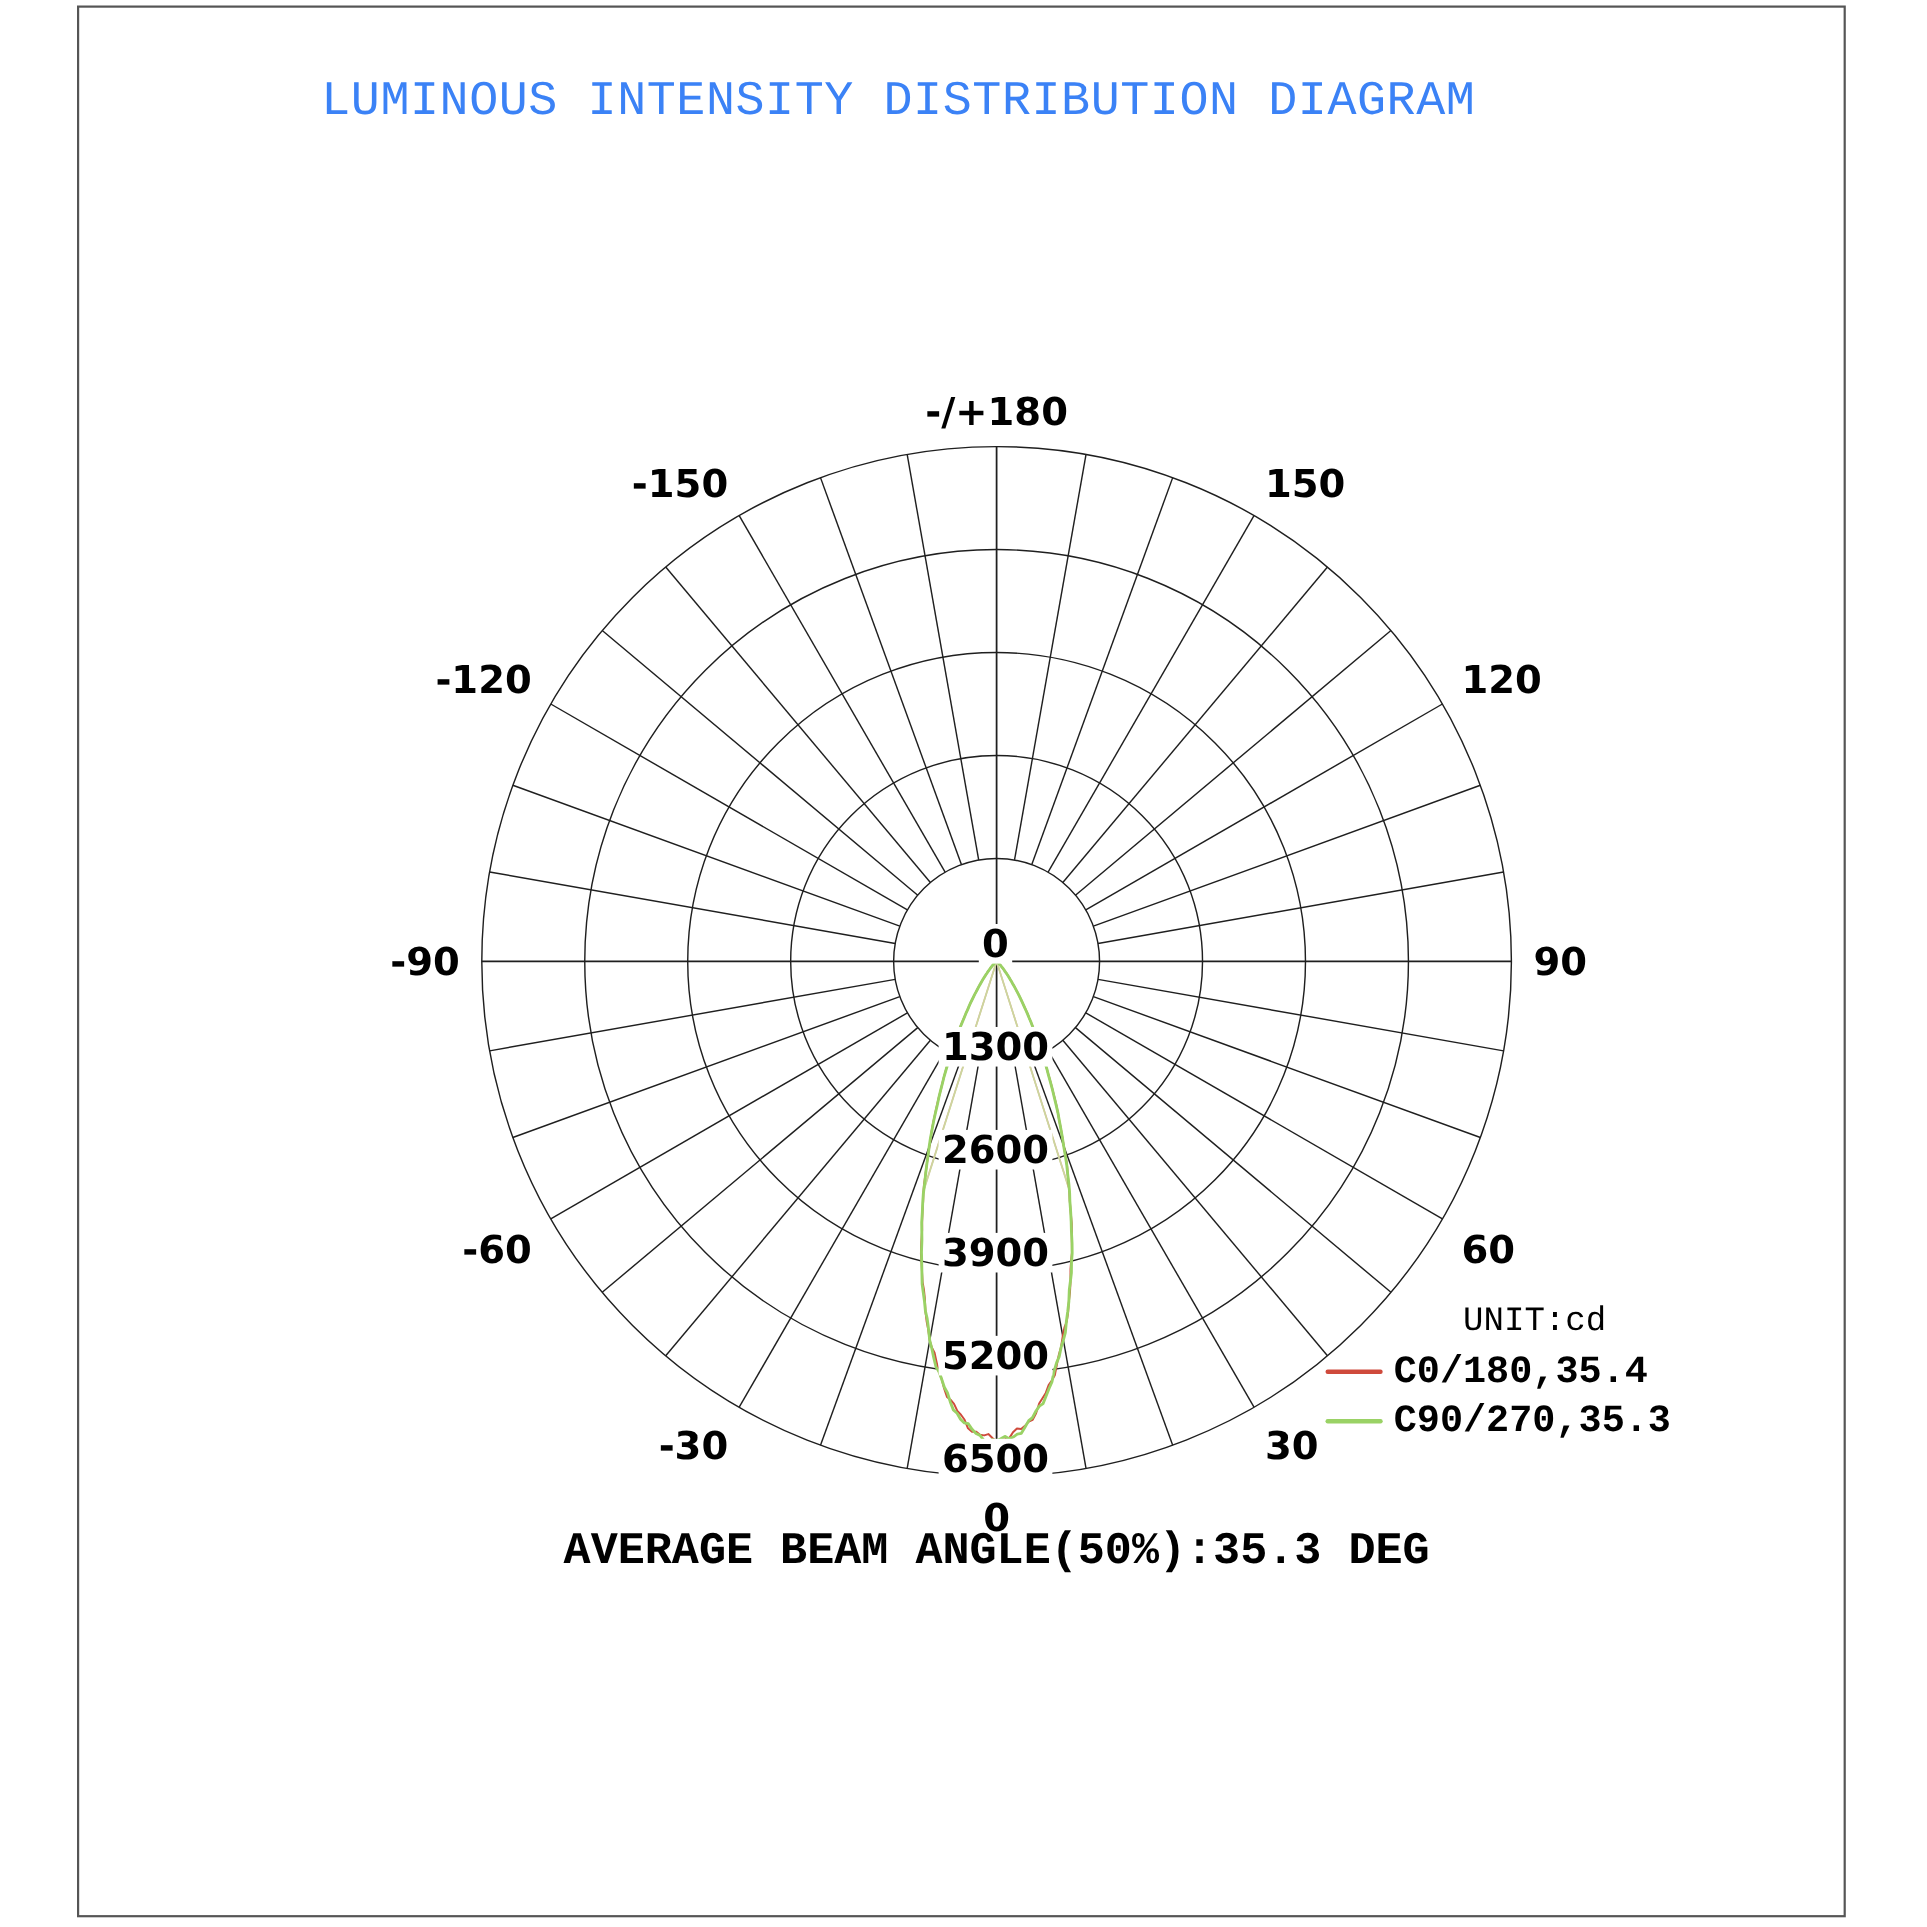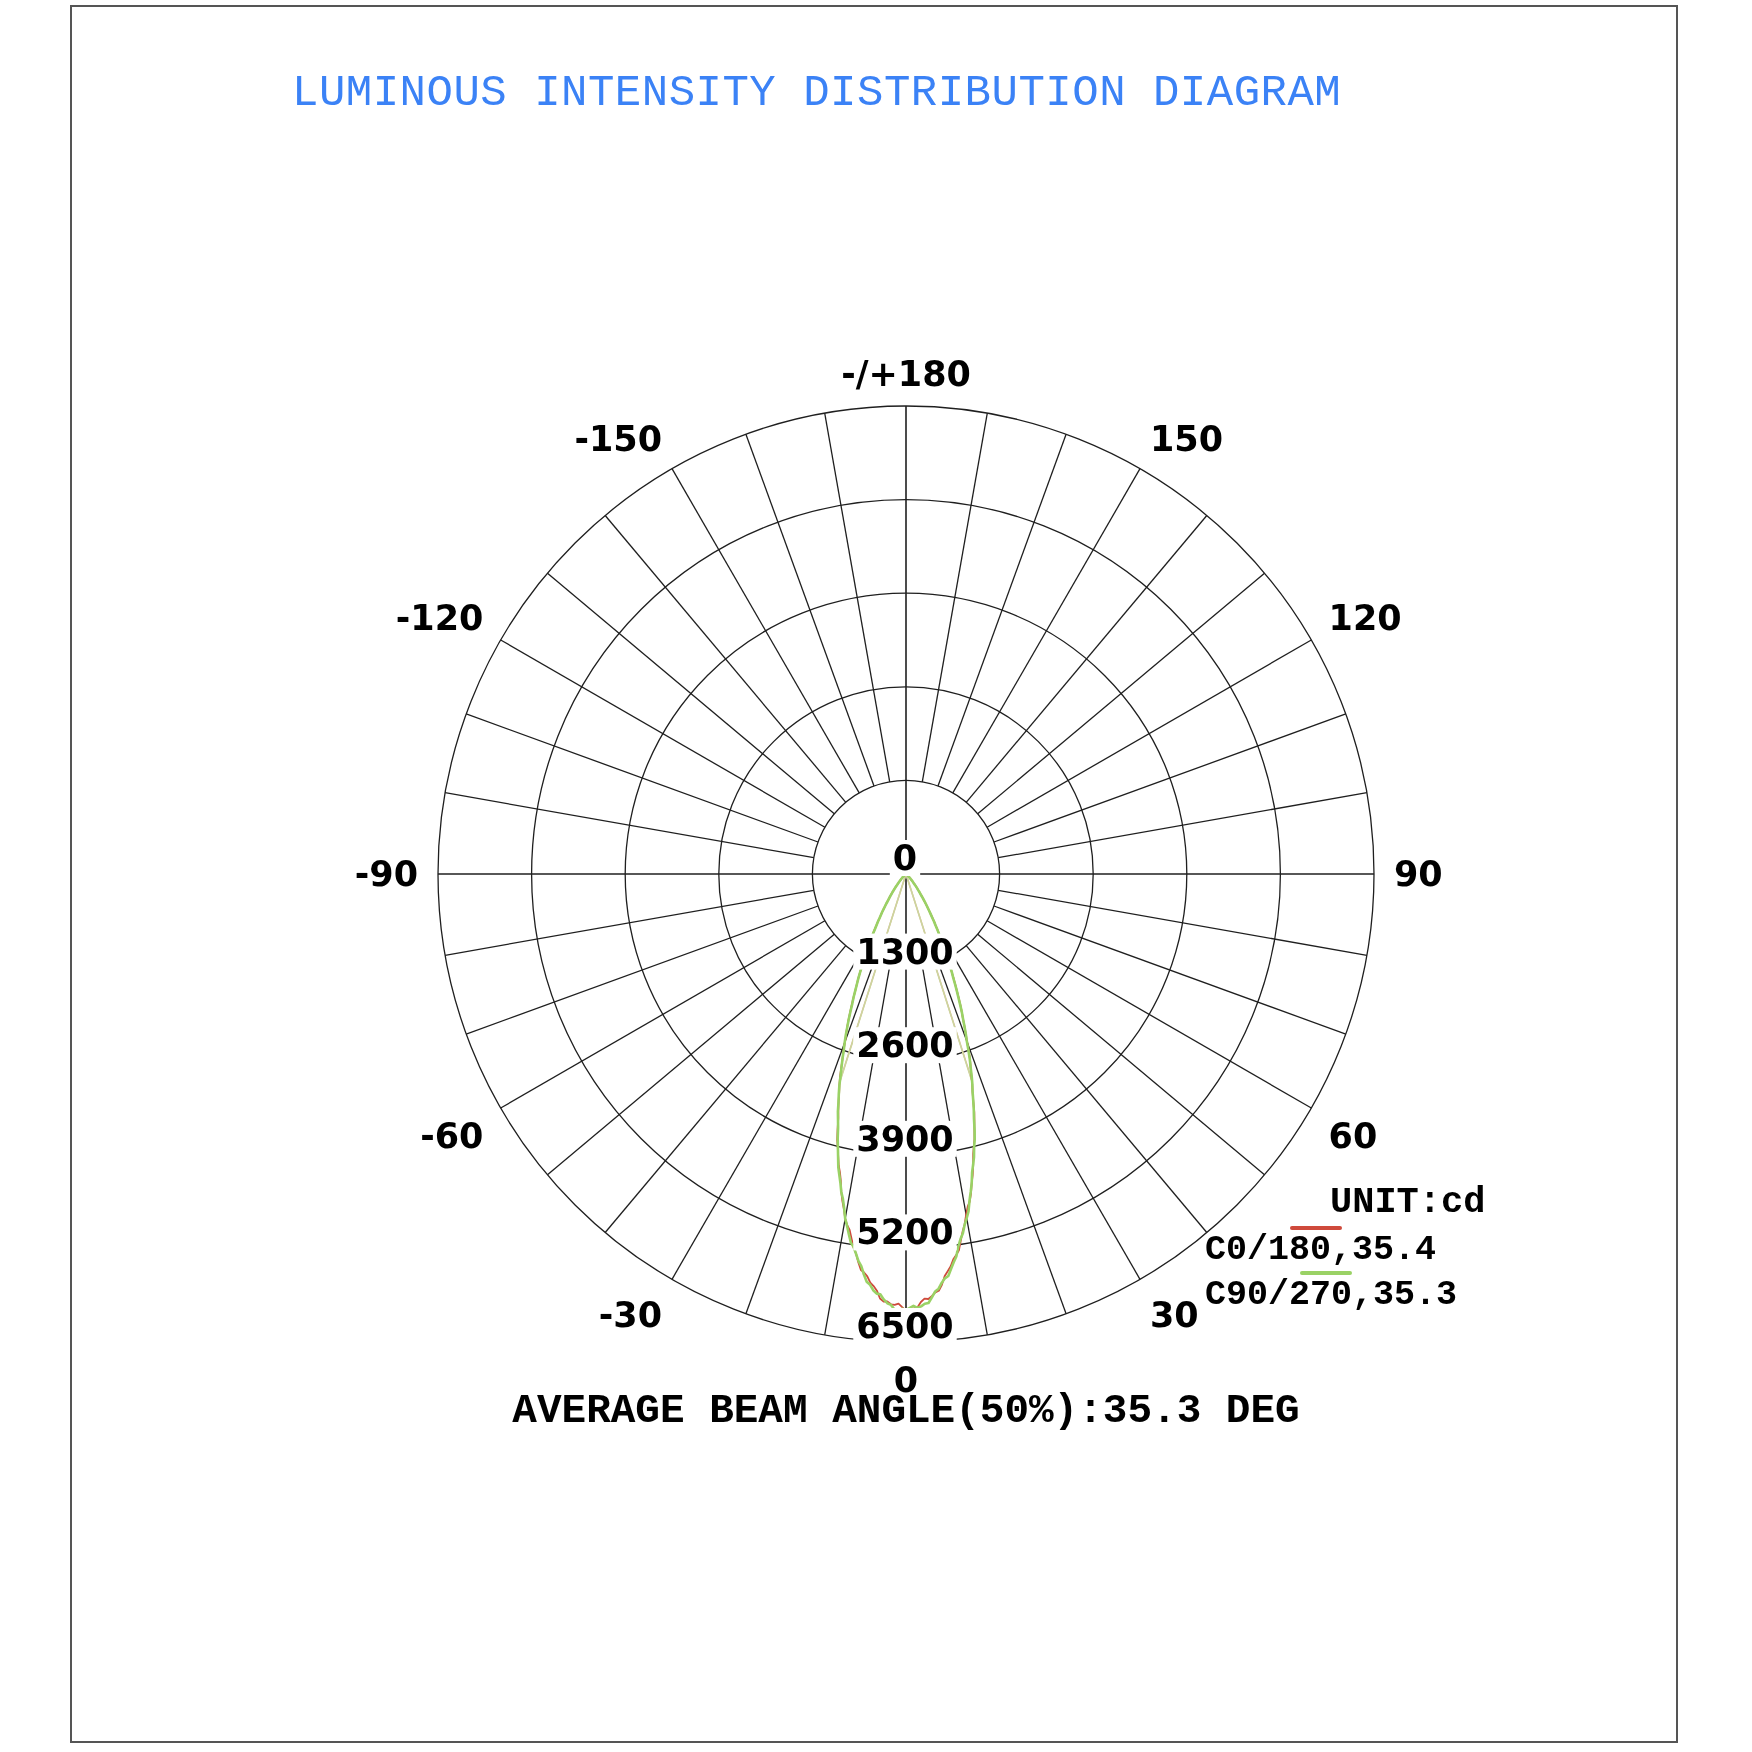--- a/index.html
+++ b/index.html
@@ -6,23 +6,23 @@
   body{width:1752px;height:1752px;position:relative;overflow:hidden;
        font-family:"Liberation Mono",monospace;}
   .frame{position:absolute;left:70px;top:5px;width:1604px;height:1734px;
          border:2px solid #555;background:#ffffff;}
   #chart-svg{position:absolute;left:0;top:0;width:1752px;height:1752px;}
   .title{position:absolute;left:292px;top:68px;font-size:44px;font-weight:normal;
          color:#3b82f6;white-space:nowrap;letter-spacing:0.5px;}
   .caption{position:absolute;left:6px;top:1388px;width:1800px;text-align:center;
          font-size:41px;font-weight:bold;color:#000;white-space:nowrap;}
   .legend-unit{position:absolute;left:1330px;top:1180px;height:44px;line-height:44px;
-         font-size:37px;font-weight:bold;color:#000;white-space:nowrap;}
+         font-size:31px;font-weight:normal;color:#000;white-space:nowrap;}
   .legend-row{position:absolute;left:1205px;height:42px;display:flex;
-         align-items:center;flex-direction:column;}
+         align-items:center;}
   .legend-row.row-0{top:1226px;}
   .legend-row.row-1{top:1271px;align-items:center;}
   .legend-swatch{width:52px;height:4px;border-radius:2px;margin-right:10px;flex:0 0 auto;}
   .legend-label{font-size:35px;font-weight:bold;color:#000;white-space:nowrap;}
 </style>
 </head>
 <body>
 
 <div class="frame"></div>
 

